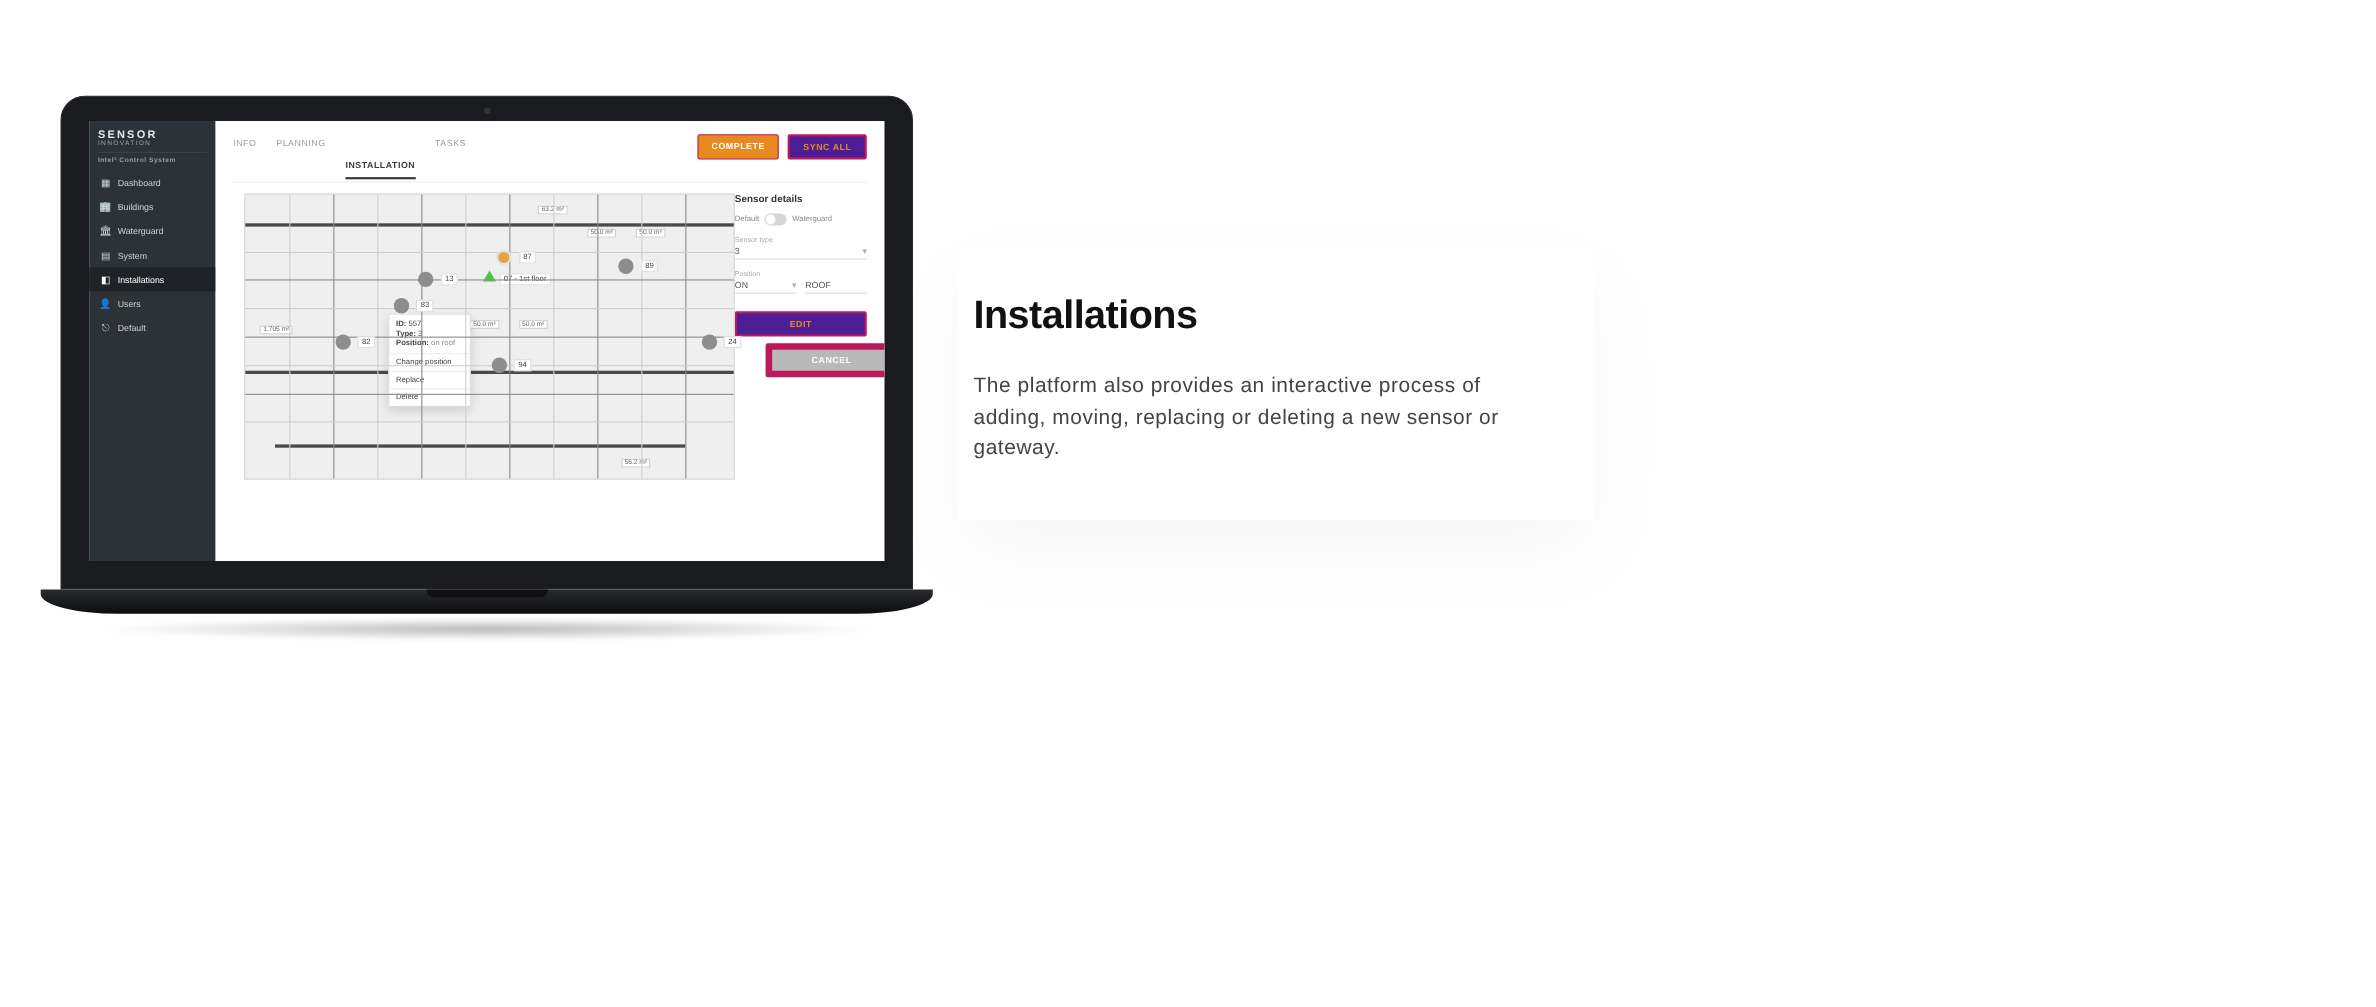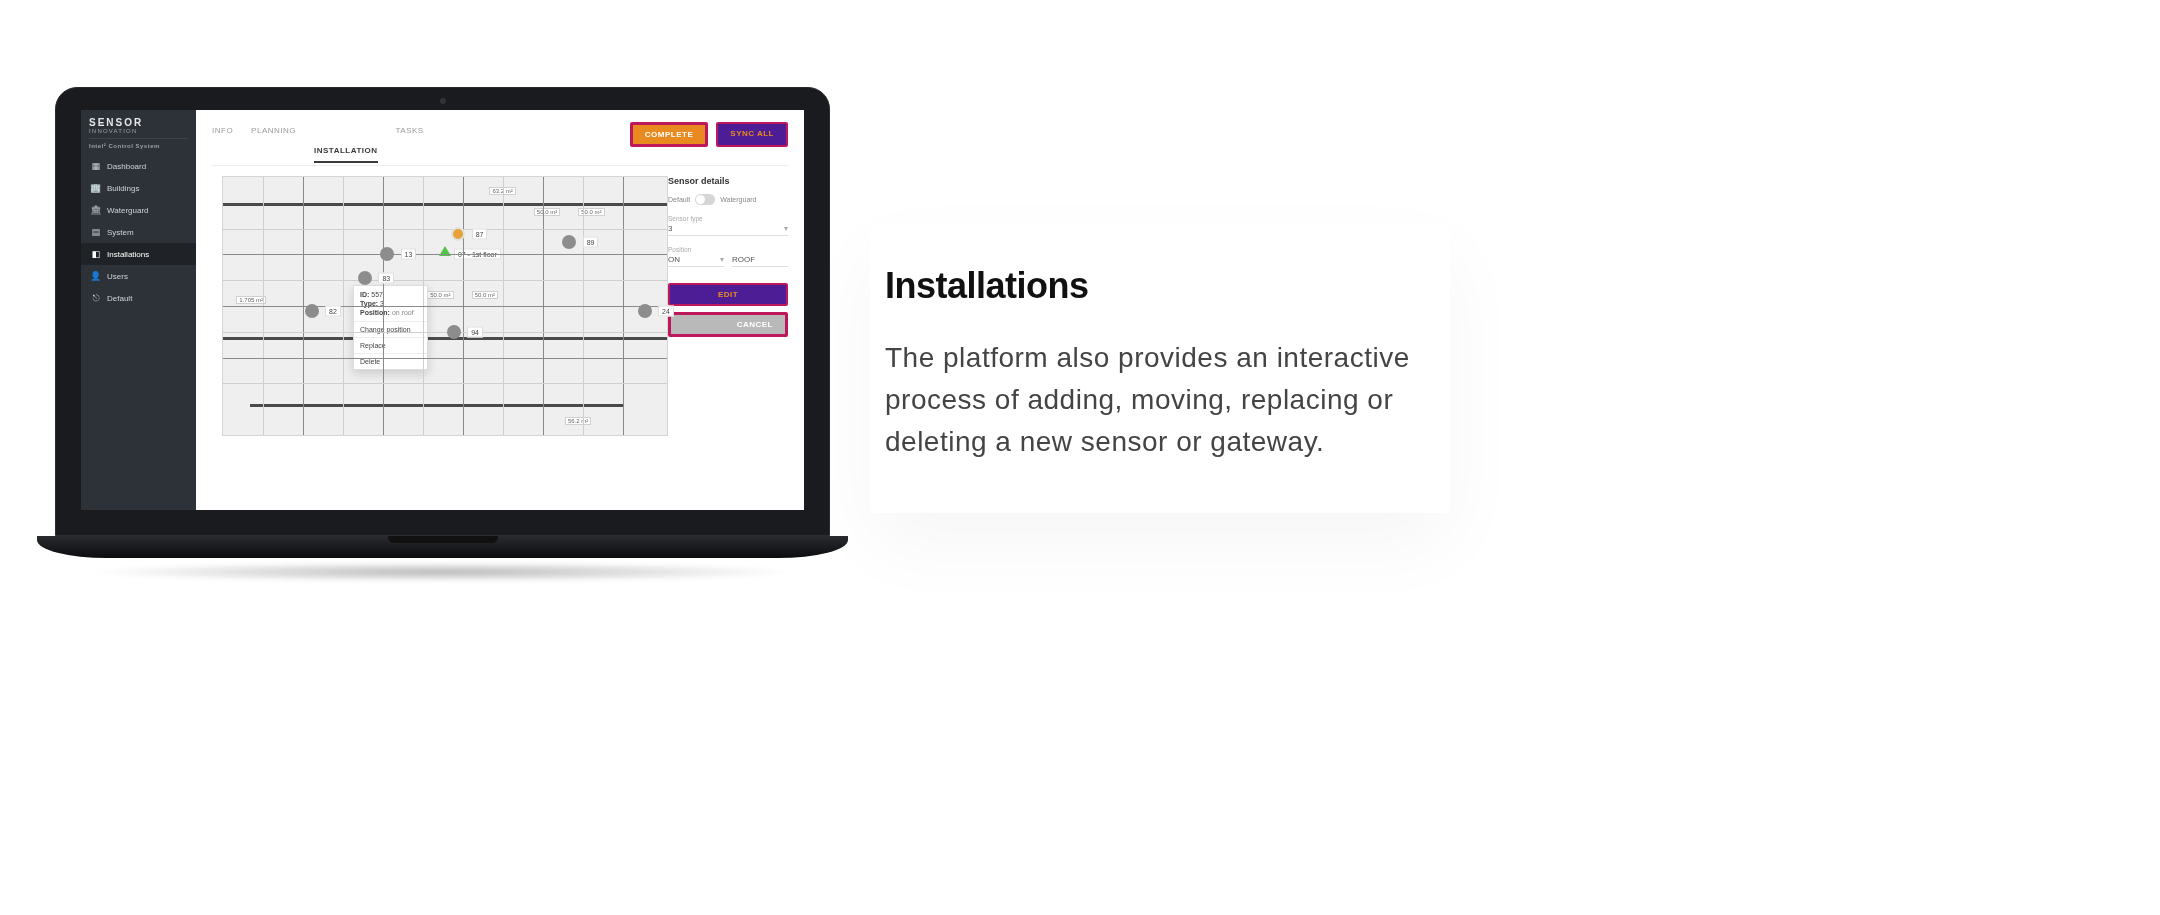--- a/index.html
+++ b/index.html
@@ -23,21 +23,21 @@
     border-radius: 6px;
   }
   .desc-title {
     font-size: 36px;
     font-weight: 800;
     letter-spacing: -0.5px;
     color: #111;
     margin-bottom: 30px;
   }
   .desc-body {
-    font-size: 28px;
+    font-size: 19px;
     line-height: 1.5;
     color: #444;
     font-weight: 400;
     letter-spacing: 0.5px;
   }
 
   
   .laptop {
     position: absolute;
     left: 55px;
@@ -170,24 +170,24 @@
   }
   .top-actions { margin-left: auto; display: flex; gap: 8px; }
   .btn {
     font-size: 8px;
     letter-spacing: 0.5px;
     padding: 5px 12px;
     border-radius: 2px;
     cursor: pointer;
     font-weight: 600;
   }
-  .btn-fill { background: #e98a20; color: #fff; border: 3px solid #be185d; }
+  .btn-fill { background: #e98a20; color: #fff; border: 1px solid #be185d; }
   .btn-out  { background: #4c1d95; color: #e98a20; border: 2px solid #be185d; }
   .btn-out-wide { width: 100%; text-align: center; }
-  .btn-grey { background: #b9b9b9; color: #fff; border: 3px solid #be185d; width: 100%; text-align: right; }
+  .btn-grey { background: #b9b9b9; color: #fff; border: 6px solid #be185d; width: 100%; text-align: center; margin-left: 28px; }
 
   .content-row { display: flex; flex: 1; min-height: 0; padding-left: 10px; }
   .plan-wrap { flex: 1; position: relative; }
   .plan {
     position: relative;
     width: 100%;
     height: 260px;
     background: #f0efef;
     border: 1px solid #d5d5d5;
   }

